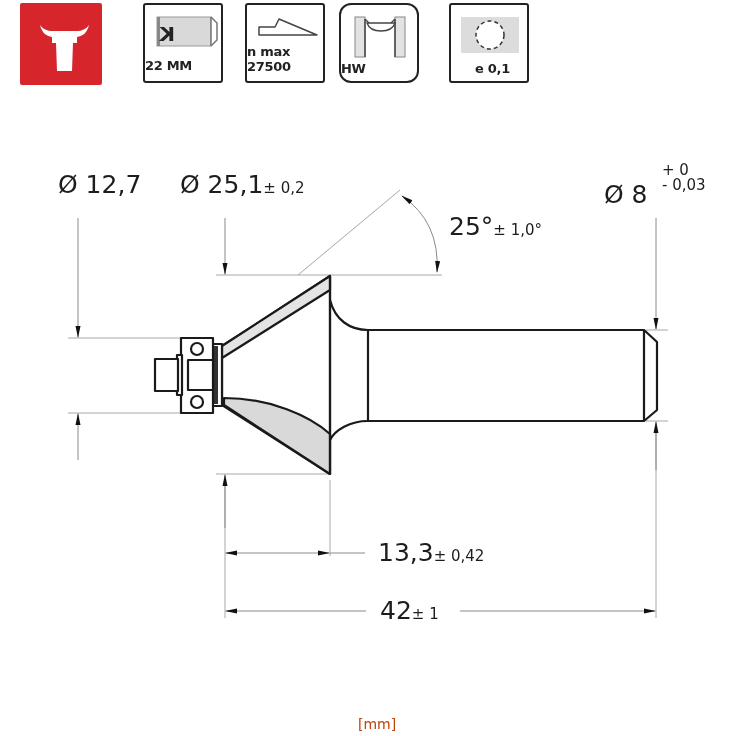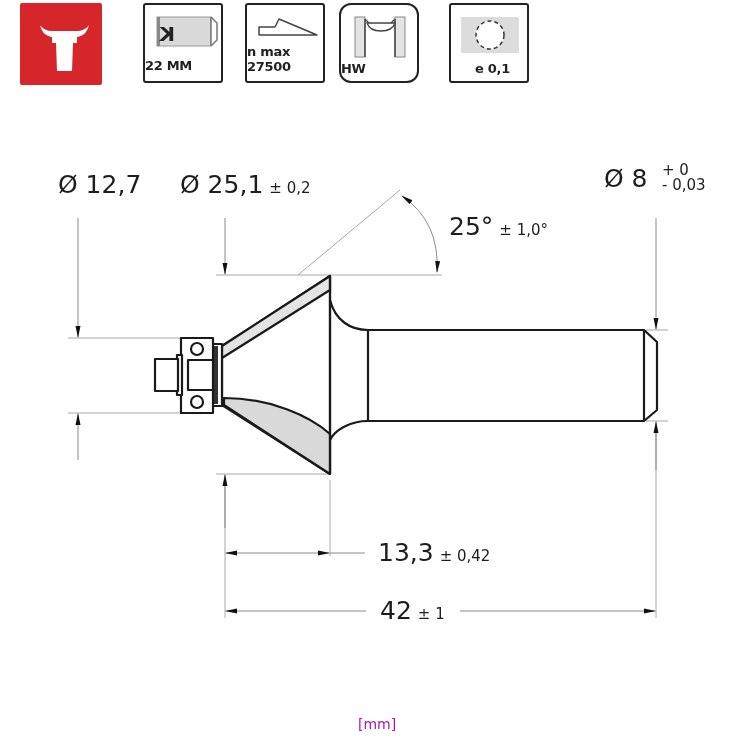--- a/index.html
+++ b/index.html
@@ -4,23 +4,23 @@
 <style>
   html, body { margin:0; padding:0; background:#ffffff; }
   body { width:736px; height:736px; position:relative; overflow:hidden; font-family:"Liberation Sans", sans-serif; color:#1a1a1a; }
   .logo { position:absolute; left:20px; top:3px; width:82px; height:82px; background:#d6262b; border-radius:2px; }
   .spec { position:absolute; top:3px; width:80px; height:80px; border:2.5px solid #222; border-radius:3px; box-sizing:border-box; background:#fff; }
   .spec svg { position:absolute; left:0; top:0; }
   .spec-label { position:absolute; left:0; right:0; text-align:left; font-family:"DejaVu Sans", sans-serif; font-weight:bold; color:#222; font-size:13px; line-height:14px; letter-spacing:-0.3px; }
   .drawing { position:absolute; left:0; top:0; }
   .dim { position:absolute; font-family:"DejaVu Sans", sans-serif; color:#1d1d1d; white-space:nowrap; }
   .dim .main { font-size:25px; }
-  .dim .tol { font-size:15px; margin-left:6px; }
+  .dim .tol { font-size:15px; }
   .stack { position:absolute; font-family:"DejaVu Sans", sans-serif; font-size:15px; line-height:15px; color:#1d1d1d; }
-  .unit { position:absolute; left:358px; top:716px; font-family:"DejaVu Sans", sans-serif; font-size:14px; color:#a21caf; }
+  .unit { position:absolute; left:358px; top:716px; font-family:"DejaVu Sans", sans-serif; font-size:14px; color:#c2410c; }
 </style>
 </head>
 <body>
 
 <div class="logo">
   <svg width="82" height="82" viewBox="0 0 82 82">
     <path d="M20 22 C22 30 26 33 32 34 L32 40 L36 40 L37 68 L52 68 L53 40 L57 40 L57 34 C63 33 67 30 69 22 C66 26 62 28 56 28 L33 28 C27 28 23 26 20 22 Z" fill="#ffffff"></path>
   </svg>
 </div>
 
@@ -139,21 +139,21 @@
 </div>
 
 <div class="dim" style="left:180px; top:170px;">
   <span class="main">Ø 25,1</span><span class="tol">± 0,2</span>
 </div>
 
 <div class="dim" style="left:449px; top:212px;">
   <span class="main">25°</span><span class="tol">± 1,0°</span>
 </div>
 
-<div class="dim" style="left:604px; top:164px;">
+<div class="dim" style="left:604px; top:180px;">
   <span class="main">Ø 8</span>
 </div>
 <div class="stack" style="left:662px; top:163px;">
   <div>+ 0</div>
   <div>- 0,03</div>
 </div>
 
 <div class="dim" style="left:378px; top:538px;">
   <span class="main">13,3</span><span class="tol">± 0,42</span>
 </div>

